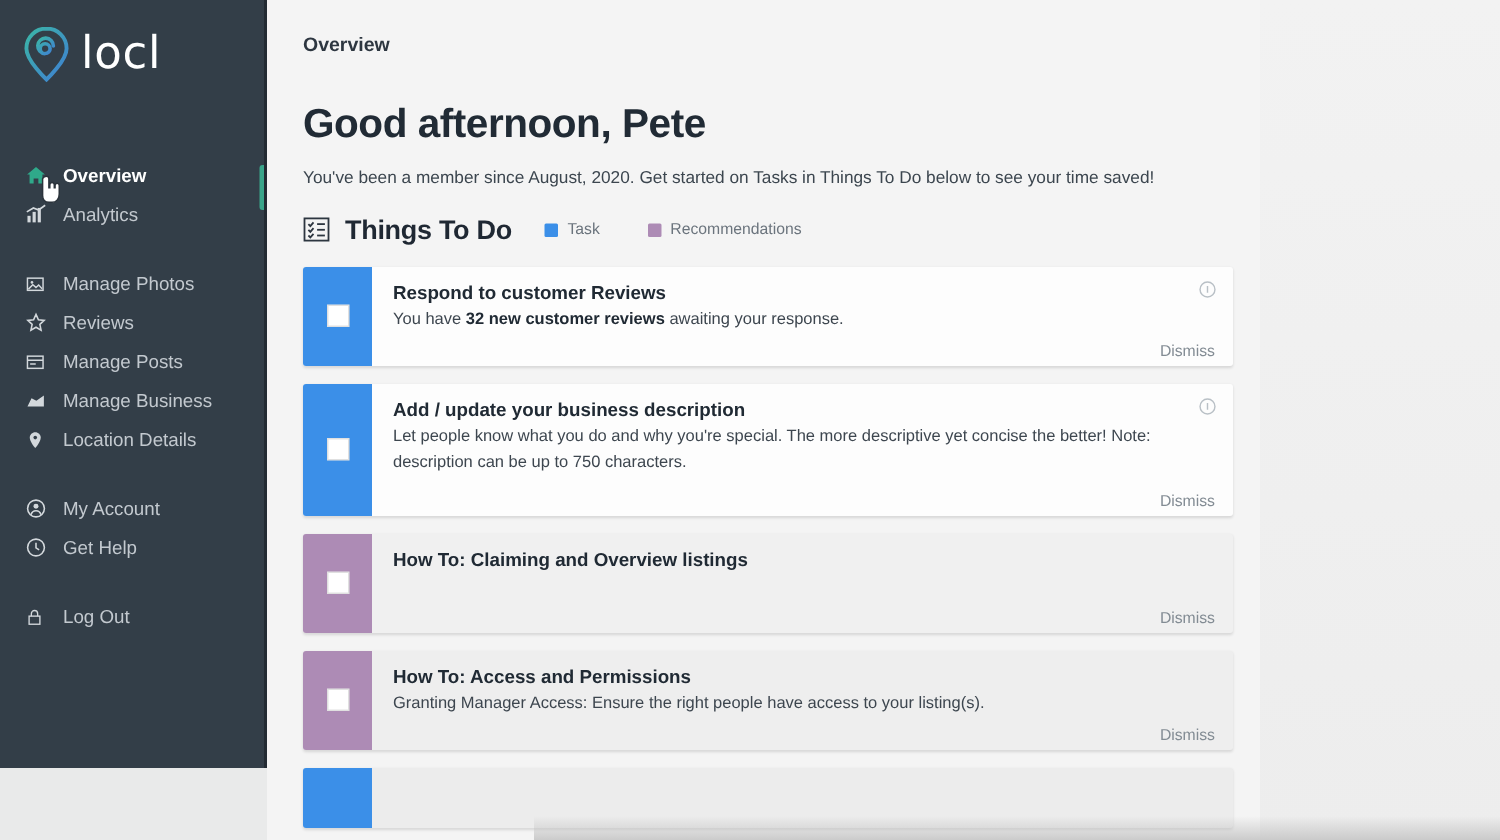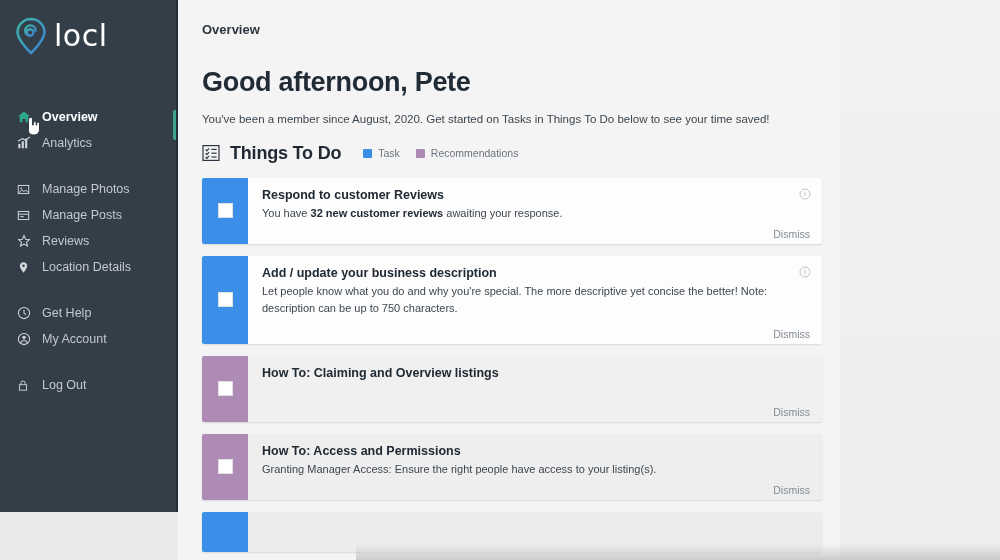--- a/index.html
+++ b/index.html
@@ -135,21 +135,21 @@
   .section-head {
     display: flex; align-items: center;
     padding: 18px 24px 0 24px;
     gap: 10px;
   }
   .section-icon { width: 18px; height: 18px; color: #2d3640; flex: 0 0 18px; }
   .section-title {
     font-size: 18px; font-weight: bold; color: #1f2833;
     letter-spacing: -0.2px;
   }
-  .legend { display: flex; align-items: flex-start; gap: 16px; margin-left: 12px; }
+  .legend { display: flex; align-items: flex-start; gap: 32px; margin-left: 12px; }
   .legend-item { display: flex; align-items: center; gap: 6px; }
   .legend-sw { width: 9px; height: 9px; border-radius: 1px; }
   .legend-label { font-size: 10.5px; color: #6b747d; }
 
   .cards { padding: 14px 18px 0 24px; }
   .card {
     display: flex;
     background: #fdfdfd;
     border-radius: 2px;
     box-shadow: 0 1px 2px rgba(0,0,0,0.12);
@@ -270,68 +270,76 @@
             <svg viewBox="0 0 16 16" width="13" height="13" fill="none" stroke="currentColor" stroke-width="1.2">
               <rect x="1.6" y="3" width="12.8" height="10"></rect>
               <circle cx="5.3" cy="6.5" r="1.1" fill="currentColor" stroke="none"></circle>
               <path d="M2.4 12 L6 8.4 L8.6 10.6 L10.8 8.6 L13.6 11.6"></path>
             </svg>
           </span>
           <span class="nav-label">Manage Photos</span>
         </div>
         <div class="nav-item">
           <span class="ico">
+            <svg viewBox="0 0 16 16" width="14" height="14" fill="none" stroke="currentColor" stroke-width="1.2">
+              <path d="M8 1.8 L9.85 5.9 L14.2 6.4 L10.95 9.4 L11.85 13.8 L8 11.6 L4.15 13.8 L5.05 9.4 L1.8 6.4 L6.15 5.9 Z"></path>
+            </svg>
+          </span>
+          <span class="nav-label">Reviews</span>
+        </div>
+        <div class="nav-item">
+          <span class="ico">
             <svg viewBox="0 0 16 16" width="13" height="13" fill="none" stroke="currentColor" stroke-width="1.2">
               <rect x="1.6" y="3" width="12.8" height="10"></rect>
               <path d="M1.6 6.4 H14.4"></path>
               <path d="M3.8 9.4 H8.4"></path>
             </svg>
           </span>
           <span class="nav-label">Manage Posts</span>
         </div>
         <div class="nav-item">
           <span class="ico">
-            <svg viewBox="0 0 16 16" width="14" height="14" fill="none" stroke="currentColor" stroke-width="1.2">
-              <path d="M8 1.8 L9.85 5.9 L14.2 6.4 L10.95 9.4 L11.85 13.8 L8 11.6 L4.15 13.8 L5.05 9.4 L1.8 6.4 L6.15 5.9 Z"></path>
-            </svg>
-          </span>
-          <span class="nav-label">Reviews</span>
+            <svg viewBox="0 0 16 16" width="14" height="14" fill="currentColor">
+              <path d="M1.5 12.6 L14 12.6 L14 4.2 L8.3 8.2 L4.6 6.2 Z"></path>
+            </svg>
+          </span>
+          <span class="nav-label">Manage Business</span>
         </div>
         <div class="nav-item">
           <span class="ico">
             <svg viewBox="0 0 16 16" width="13" height="13" fill="currentColor">
               <path d="M8 1.4 C5.5 1.4 3.5 3.4 3.5 5.9 C3.5 9.2 8 14.4 8 14.4 C8 14.4 12.5 9.2 12.5 5.9 C12.5 3.4 10.5 1.4 8 1.4 Z"></path>
               <circle cx="8" cy="5.8" r="1.5" fill="#333e48"></circle>
             </svg>
           </span>
           <span class="nav-label">Location Details</span>
         </div>
       </div>
 
       <div class="nav-spacer-md"></div>
 
       <div class="nav-group">
-        <div class="nav-item">
-          <span class="ico">
-            <svg viewBox="0 0 16 16" width="14" height="14" fill="none" stroke="currentColor" stroke-width="1.2">
-              <circle cx="8" cy="8" r="6.4"></circle>
-              <path d="M8 4.4 V8.3 L10.4 9.8"></path>
-            </svg>
-          </span>
-          <span class="nav-label">Get Help</span>
-        </div>
         <div class="nav-item">
           <span class="ico">
             <svg viewBox="0 0 16 16" width="14" height="14" fill="none" stroke="currentColor" stroke-width="1.2">
               <circle cx="8" cy="8" r="6.4"></circle>
               <circle cx="8" cy="6.3" r="1.9" fill="currentColor" stroke="none"></circle>
               <path d="M4.2 12.8 C4.8 10.6 6.3 9.7 8 9.7 C9.7 9.7 11.2 10.6 11.8 12.8"></path>
             </svg>
           </span>
           <span class="nav-label">My Account</span>
+        </div>
+        <div class="nav-item">
+          <span class="ico">
+            <svg viewBox="0 0 16 16" width="14" height="14" fill="none" stroke="currentColor" stroke-width="1.2">
+              <circle cx="8" cy="8" r="6.4"></circle>
+              <path d="M8 4.4 V8.3 L10.4 9.8"></path>
+            </svg>
+          </span>
+          <span class="nav-label">Get Help</span>
         </div>
       </div>
 
       <div class="nav-spacer-md"></div>
 
       <div class="nav-group">
         <div class="nav-item">
           <span class="ico">
             <svg viewBox="0 0 16 16" width="12" height="13" fill="none" stroke="currentColor" stroke-width="1.2">
               <rect x="3.2" y="7" width="9.6" height="7.2"></rect>

